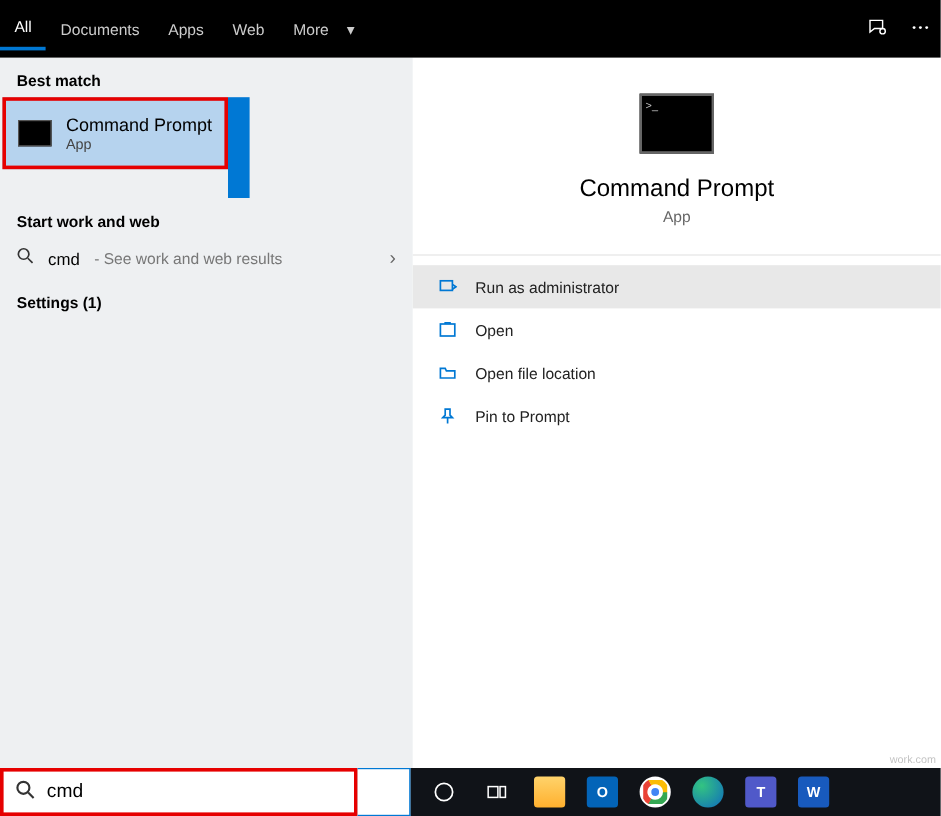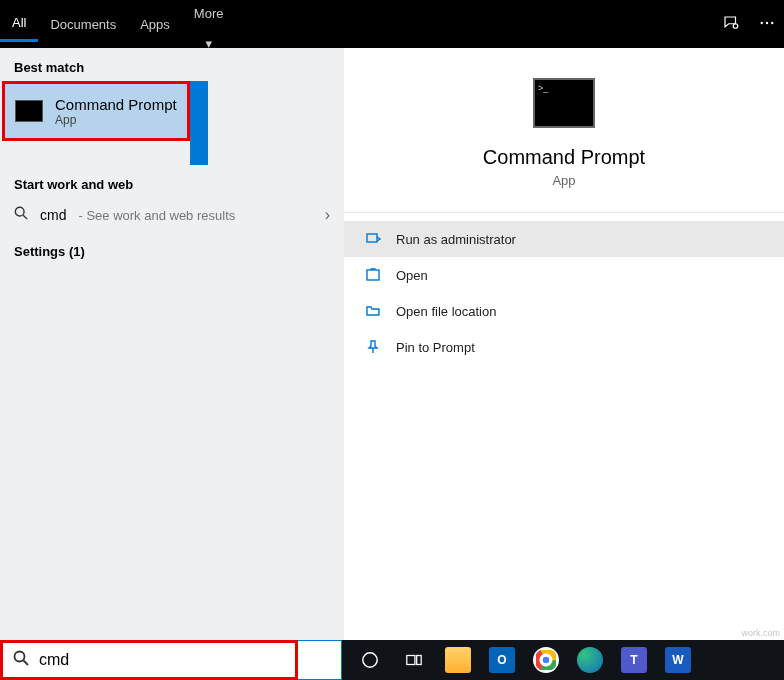--- a/index.html
+++ b/index.html
@@ -2,21 +2,21 @@
 <html><head>
 <meta charset="utf-8">
 <style>
   * { box-sizing: border-box; margin: 0; padding: 0; font-family: "Segoe UI", Arial, sans-serif; }
   body { width: 784px; height: 680px; background: #fff; overflow: hidden; position: relative; }
   
   
   .tabbar { background: #000; height: 48px; display: flex; align-items: center; color: #fff; font-size: 13px; position: relative; }
   .tab { padding: 0 12px; height: 36px; display: flex; align-items: center; cursor: pointer; color: #ccc; }
   .tab.active { color: #fff; border-bottom: 3px solid #0078d4; font-weight: 500; }
-  .tab-more { display: flex; align-items: center; gap: 15px; flex-direction: column; }
+  .tab-more { display: flex; align-items: center; gap: 15px; }
   .tabbar-right { position: absolute; right: 8px; display: flex; gap: 18px; align-items: center; color: #fff; }
   .feedback-icon svg, .dots-icon svg { width: 18px; height: 18px; }
   
   
   .main { display: flex; height: 592px; }
   .left { width: 344px; background: #eef0f2; display: flex; flex-direction: column; }
   .right { flex: 1; background: #fff; display: flex; flex-direction: column; }
   
   .section-label { font-size: 13px; font-weight: 600; color: #000; padding: 12px 14px 6px 14px; }
   
@@ -56,20 +56,21 @@
   .app-sq { width: 26px; height: 26px; border-radius: 3px; display: flex; align-items: center; justify-content: center; font-size: 12px; color: #fff; font-weight: bold; position: relative; }
   .watermark { position: absolute; right: 4px; bottom: 42px; font-size: 9px; color: rgba(0,0,0,0.25); }
 </style>
 </head>
 <body>
 
 <div class="tabbar">
   <div class="tab active">All</div>
   <div class="tab">Documents</div>
   <div class="tab">Apps</div>
+  <div class="tab">Web</div>
   <div class="tab tab-more">
     <span>More</span>
     <span>▾</span>
   </div>
   <div class="tabbar-right">
     <span class="feedback-icon">
       <svg viewBox="0 0 24 24" fill="none" stroke="#fff" stroke-width="1.6">
           <path d="M4 4h14v9H9l-5 4V4z"></path>
           <circle cx="18" cy="16" r="3"></circle>
         </svg>

